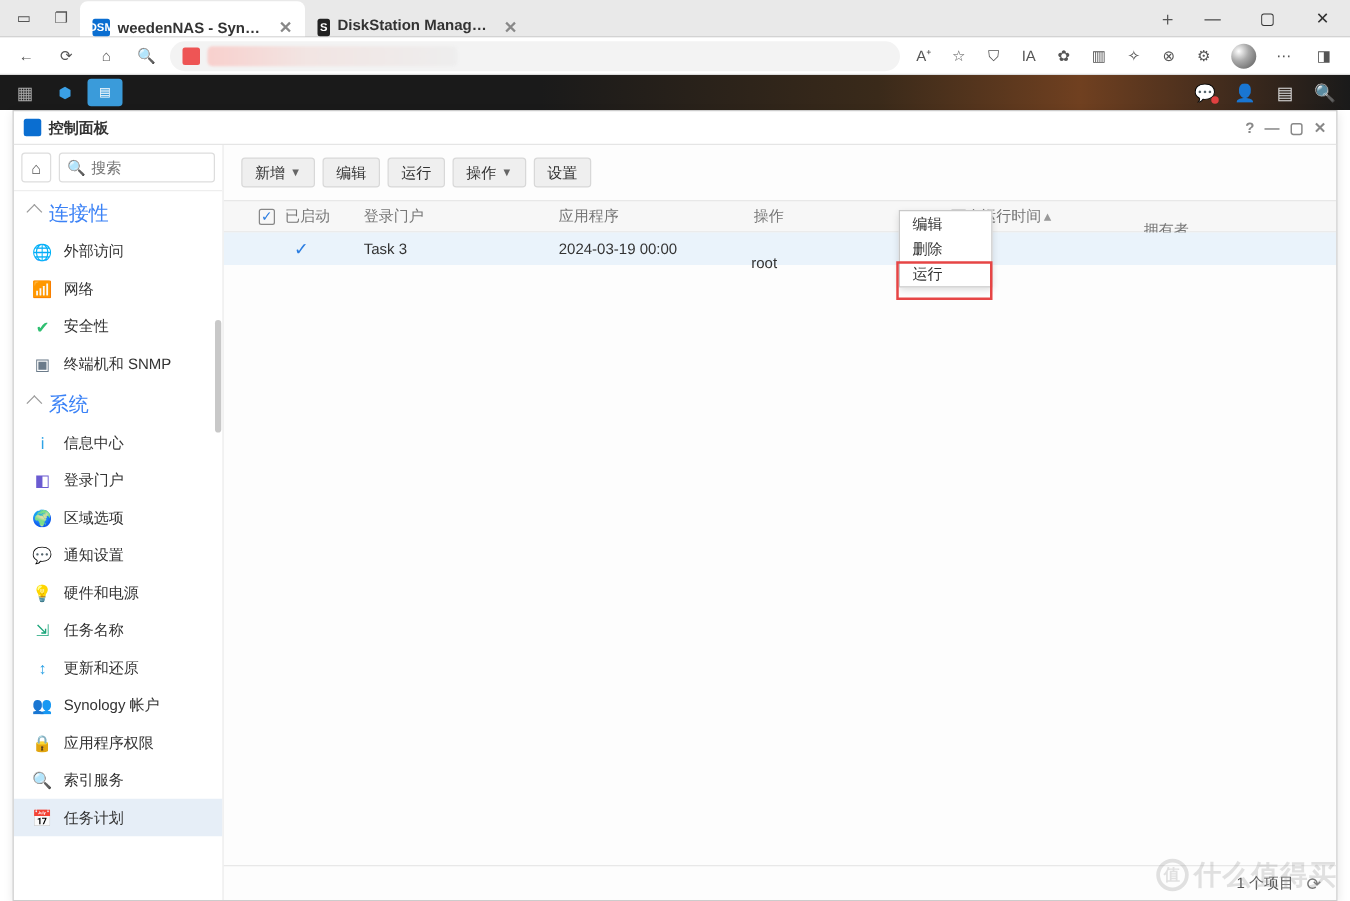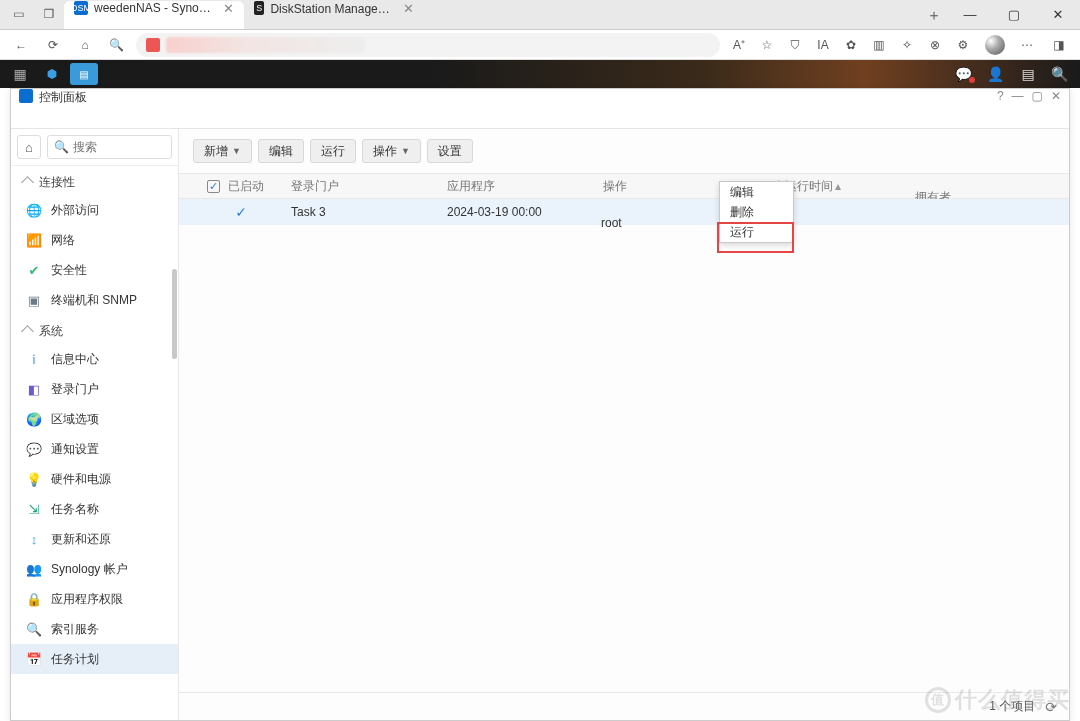--- a/index.html
+++ b/index.html
@@ -2,21 +2,21 @@
 <html><head>
 <meta charset="utf-8">
 <style>
   * { box-sizing: border-box; margin: 0; padding: 0; font-family: "Microsoft YaHei", Arial, sans-serif; }
   body { width: 1080px; height: 721px; overflow: hidden; background: #fff; font-size: 12px; color: #333; position: relative; }
 
   
   .titlebar { height: 30px; background: #e9e9e9; display: flex; align-items: flex-end; padding-left: 4px; border-bottom: 1px solid #ccc; }
   .tb-btn { width: 30px; height: 30px; display: flex; align-items: center; justify-content: center; color: #555; }
   .tabs-row { display: flex; align-items: flex-end; height: 30px; flex: 1; }
-  .tab { height: 28px; display: flex; align-items: flex-start; padding: 0 10px; gap: 6px; border-radius: 6px 6px 0 0; font-size: 12px; color: #333; max-width: 180px; }
+  .tab { height: 28px; display: flex; align-items: flex-end; padding: 0 10px; gap: 6px; border-radius: 6px 6px 0 0; font-size: 12px; color: #333; max-width: 180px; font-weight: bold; }
   .tab.active { background: #fff; }
   .tab-ico { width: 14px; height: 14px; display: inline-flex; align-items: center; justify-content: center; border-radius: 2px; font-size: 9px; color: #fff; }
   .tab-close { color: #888; font-size: 13px; margin-left: 4px; }
   .tab-add { width: 28px; height: 28px; display:flex; align-items:center; justify-content:center; color:#555; font-size:15px; }
   .win-controls { display:flex; margin-left:auto; }
   .win-controls div { width: 44px; height: 30px; display:flex; align-items:center; justify-content:center; color:#333; font-size:13px; }
 
   .toolbar { height: 30px; background: #fff; display:flex; align-items:center; gap:6px; padding:0 8px; border-bottom:1px solid #ddd; }
   .tbico { width:26px; height:26px; display:flex; align-items:center; justify-content:center; color:#555; border-radius:4px; }
   .url { flex:1; height:24px; background:#f3f3f3; border-radius:14px; display:flex; align-items:center; padding:0 10px; }
@@ -28,35 +28,35 @@
   .dsm-left { display:flex; gap:4px; }
   .dsm-ico { width:28px; height:22px; display:flex; align-items:center; justify-content:center; border-radius:3px; }
   .grid-ico { color:#aaa; font-size:14px; }
   .dsm-right { margin-left:auto; display:flex; gap:4px; }
   .dsm-right .dsm-ico { color:#ddd; font-size:14px; }
   .badge-dot { position:relative; }
   .badge-dot::after { content:""; position:absolute; width:6px; height:6px; background:#e04040; border-radius:50%; bottom:2px; right:3px; }
 
   
   .cp-window { position:absolute; top:88px; left:10px; right:10px; bottom:0; background:#fff; border:1px solid #ccc; display:flex; flex-direction:column; box-shadow:0 2px 8px rgba(0,0,0,0.1); }
-  .cp-title { height:40px; display:flex; align-items:flex-start; padding:0 8px; border-bottom:1px solid #e5e5e5; gap:6px; }
+  .cp-title { height:27px; display:flex; align-items:center; padding:0 8px; border-bottom:1px solid #e5e5e5; gap:6px;font-weight:bold; }
   .cp-title-ico { width:14px; height:14px; background:#0a6ed1; border-radius:2px; display:inline-block; }
   .cp-title-txt { font-size:12px; color:#333; }
   .cp-title-right { margin-left:auto; display:flex; gap:8px; }
   .cp-title-right span { color:#888; cursor:pointer; font-size:12px; }
 
   .cp-body { flex:1; display:flex; overflow:hidden; }
 
   
   .sidebar { width:168px; border-right:1px solid #e8e8e8; display:flex; flex-direction:column; overflow-y:auto; position:relative; }
   .sb-toprow { display:flex; align-items:center; padding:6px; gap:6px; border-bottom:1px solid #eee; }
   .home-btn { width:24px; height:24px; border:1px solid #ddd; border-radius:3px; display:flex; align-items:center; justify-content:center; color:#555; font-size:13px; }
   .search-box { flex:1; height:24px; border:1px solid #ddd; border-radius:3px; display:flex; align-items:center; padding:0 6px; color:#aaa; gap:4px; }
   .search-box input { border:none; outline:none; width:100%; font-size:12px; background:transparent; }
-  .sb-group { padding:8px 10px 4px 28px; color:#404040; font-size:12px; position:relative; }
+  .sb-group { padding:8px 10px 4px 28px; color:#3b82f6; font-size:16px; position:relative; }
   .sb-group::before { content:""; position:absolute; left:12px; top:12px; width:8px; height:8px; border-left:1px solid #999; border-top:1px solid #999; transform:rotate(45deg); }
   .sb-item { display:flex; align-items:center; height:30px; padding:0 10px 0 14px; gap:8px; color:#333; cursor:pointer; }
   .sb-item.active { background:#e6eef7; }
   .sb-ico { width:18px; height:18px; display:inline-flex; align-items:center; justify-content:center; font-size:13px; }
   .sb-scroll-thumb { position:absolute; right:1px; top:140px; width:5px; height:90px; background:#c8c8c8; border-radius:3px; }
 
   
   .main { flex:1; display:flex; flex-direction:column; background:#fdfdfd; position:relative; }
   .bar { display:flex; gap:6px; padding:10px 14px; }
   .btn { height:24px; padding:0 10px; background:#efefef; border:1px solid #d8d8d8; border-radius:3px; display:inline-flex; align-items:center; font-size:12px; color:#333; cursor:pointer; gap:4px; }

